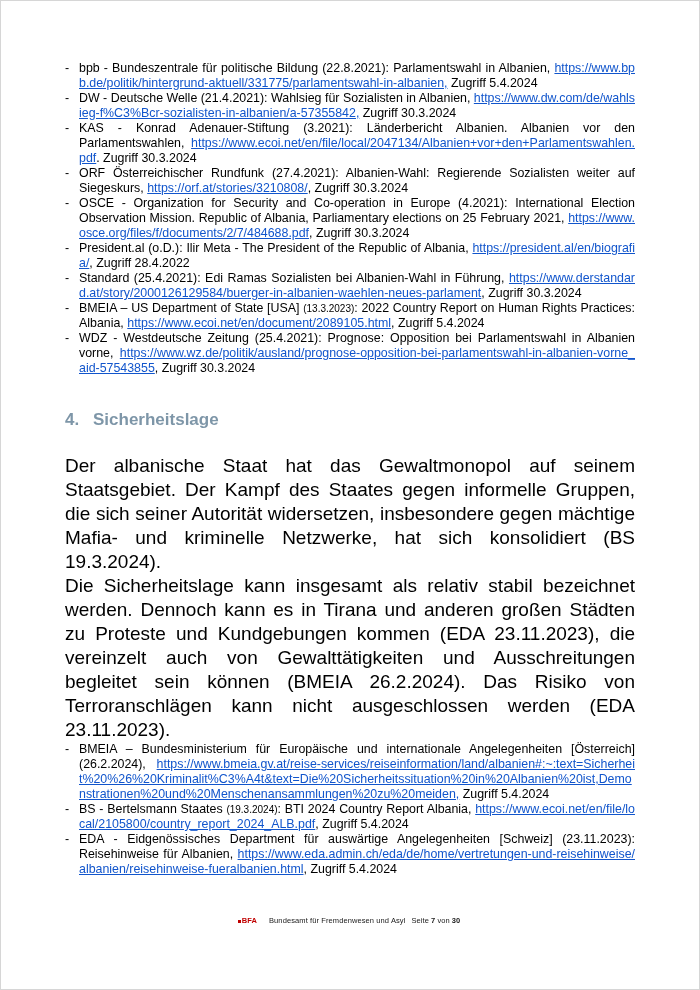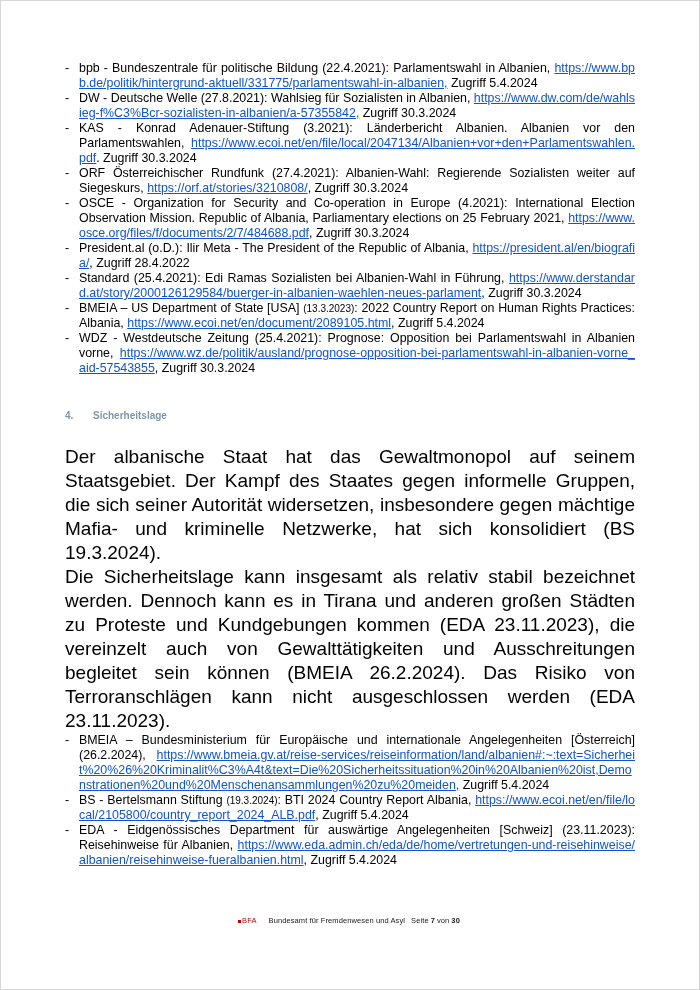--- a/index.html
+++ b/index.html
@@ -27,21 +27,21 @@
     color:var(--link-color,#1155cc);
     text-decoration:underline;
     word-break:break-all;
     cursor:pointer;
   }
   .small-text { font-size:10px; }
 
   
   .heading {
     margin-top:34px; margin-bottom:24px;
-    font-weight:bold; font-size:10px;
+    font-weight:bold; font-size:17px;
     color:var(--heading-color,#7e96a8);
   }
   .h-num { display:inline-block; width:28px; }
 
   
   .para {
     font-size:19px; line-height:24px;
     text-align:justify;
   }
   .quellen {
@@ -54,39 +54,39 @@
     position:absolute; left:0; right:0; bottom:64px;
     text-align:center;
     font-size:7.5px; color:#1a1a1a;
     letter-spacing:0.1px;
   }
   .brand-mark {
     display:inline-block; width:3px; height:3px;
     background:var(--brand-red,#c00000);
     margin-right:1px; vertical-align:baseline;
   }
-  .brand { color:var(--brand-red,#c00000); font-weight:normal; margin-right:12px;text-align:center; }
+  .brand { color:var(--brand-red,#c00000); font-weight:bold; margin-right:12px;text-align:center; }
   .org { margin-right:6px; }
   .pg { margin-right:2px; }
   .pg.bold { font-weight:bold; }
 </style>
 </head>
 <body>
 
 <div class="page">
   <div class="content">
 
     <div id="sources-top" class="src-list">
         <div class="src-item">
           <span class="src-bullet">-</span>
-          <span class="src-content"><span class="plain-text">bpb - Bundeszentrale für politische Bildung (22.4.2021): Parlamentswahl in Albanien, </span><a href="#" class="link">https://www.bpb.de/politik/hintergrund-aktuell/331775/parlamentswahl-in-albanien,</a><span class="plain-text"> Zugriff 5.4.2024</span></span>
+          <span class="src-content"><span class="plain-text">bpb - Bundeszentrale für politische Bildung (22.8.2021): Parlamentswahl in Albanien, </span><a href="#" class="link">https://www.bpb.de/politik/hintergrund-aktuell/331775/parlamentswahl-in-albanien,</a><span class="plain-text"> Zugriff 5.4.2024</span></span>
         </div>
         <div class="src-item">
           <span class="src-bullet">-</span>
-          <span class="src-content"><span class="plain-text">DW - Deutsche Welle (27.8.2021): Wahlsieg für Sozialisten in Albanien, </span><a href="#" class="link">https://www.dw.com/de/wahlsieg-f%C3%Bcr-sozialisten-in-albanien/a-57355842,</a><span class="plain-text"> Zugriff 30.3.2024</span></span>
+          <span class="src-content"><span class="plain-text">DW - Deutsche Welle (21.4.2021): Wahlsieg für Sozialisten in Albanien, </span><a href="#" class="link">https://www.dw.com/de/wahlsieg-f%C3%Bcr-sozialisten-in-albanien/a-57355842,</a><span class="plain-text"> Zugriff 30.3.2024</span></span>
         </div>
         <div class="src-item">
           <span class="src-bullet">-</span>
           <span class="src-content"><span class="plain-text">KAS - Konrad Adenauer-Stiftung (3.2021): Länderbericht Albanien. Albanien vor den Parlamentswahlen, </span><a href="#" class="link">https://www.ecoi.net/en/file/local/2047134/Albanien+vor+den+Parlamentswahlen.pdf</a><span class="plain-text">. Zugriff 30.3.2024</span></span>
         </div>
         <div class="src-item">
           <span class="src-bullet">-</span>
           <span class="src-content"><span class="plain-text">ORF Österreichischer Rundfunk (27.4.2021): Albanien-Wahl: Regierende Sozialisten weiter auf Siegeskurs, </span><a href="#" class="link">https://orf.at/stories/3210808/</a><span class="plain-text">, Zugriff 30.3.2024</span></span>
         </div>
         <div class="src-item">
@@ -121,21 +121,21 @@
       </div>
 
 
     <div id="sources-bottom" class="src-list">
         <div class="src-item">
           <span class="src-bullet">-</span>
           <span class="src-content"><span class="plain-text">BMEIA – Bundesministerium für Europäische und internationale Angelegenheiten [Österreich] (26.2.2024), </span><a href="#" class="link">https://www.bmeia.gv.at/reise-services/reiseinformation/land/albanien#:~:text=Sicherheit%20%26%20Kriminalit%C3%A4t&amp;text=Die%20Sicherheitssituation%20in%20Albanien%20ist,Demonstrationen%20und%20Menschenansammlungen%20zu%20meiden,</a><span class="plain-text"> Zugriff 5.4.2024</span></span>
         </div>
         <div class="src-item">
           <span class="src-bullet">-</span>
-          <span class="src-content"><span class="plain-text">BS - Bertelsmann Stiftung </span><span class="small-text">(19.3.2024)</span><span class="plain-text">: BTI 2024 Country Report Albania, </span><a href="#" class="link">https://www.ecoi.net/en/file/local/2105800/country_report_2024_ALB.pdf</a><span class="plain-text">, Zugriff 5.4.2024</span></span>
+          <span class="src-content"><span class="plain-text">BS - Bertelsmann Staates </span><span class="small-text">(19.3.2024)</span><span class="plain-text">: BTI 2024 Country Report Albania, </span><a href="#" class="link">https://www.ecoi.net/en/file/local/2105800/country_report_2024_ALB.pdf</a><span class="plain-text">, Zugriff 5.4.2024</span></span>
         </div>
         <div class="src-item">
           <span class="src-bullet">-</span>
           <span class="src-content"><span class="plain-text">EDA - Eidgenössisches Department für auswärtige Angelegenheiten [Schweiz] (23.11.2023): Reisehinweise für Albanien, </span><a href="#" class="link">https://www.eda.admin.ch/eda/de/home/vertretungen-und-reisehinweise/albanien/reisehinweise-fueralbanien.html</a><span class="plain-text">, Zugriff 5.4.2024</span></span>
         </div>
       </div>
   </div>
 
   <div class="footer">
     <span class="brand-mark"></span><span class="brand">BFA</span><span class="org">Bundesamt für Fremdenwesen und Asyl</span><span class="pg">Seite</span><span class="pg bold">7</span><span class="pg">von</span><span class="pg bold">30</span>

